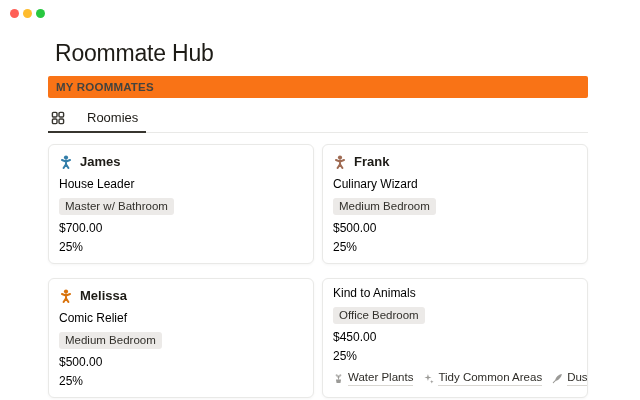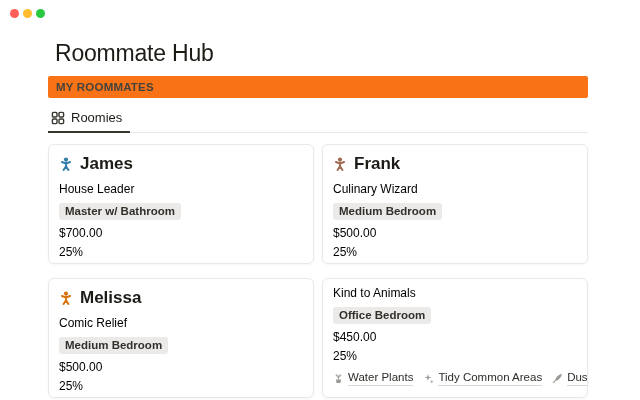--- a/index.html
+++ b/index.html
@@ -11,36 +11,36 @@
   
   .traffic{position:absolute;top:9px;left:10px;display:flex;gap:4px;}
   .light{width:9px;height:9px;border-radius:50%;}
   
   .content{position:absolute;top:40px;left:48px;width:540px;}
   .page-title{font-size:23px;line-height:26px;font-weight:400;margin:0 0 10px 7px;letter-spacing:-0.2px;color:#1d1b16;}
   .section-bar{background:#f97316;height:22px;display:flex;align-items:center;padding:0 8px;box-sizing:border-box;border-radius:2px;}
   .section-bar span{font-size:11.5px;font-weight:700;color:#45433e;letter-spacing:0.2px;}
   
   .tabs{display:flex;border-bottom:1px solid #e9e9e7;margin-top:5px;}
-  .tab{display:flex;align-items:center;gap:6px;padding:7px 8px 6px 3px;font-size:13px;font-weight:500;color:#1d1b16;
+  .tab{display:flex;align-items:center;gap:22px;padding:7px 8px 6px 3px;font-size:13px;font-weight:500;color:#1d1b16;
        border-bottom:2px solid #37352f;margin-bottom:-1px;cursor:pointer;}
   .tab .ticon{width:14px;height:14px;color:#37352f;}
   
   .grid{display:grid;grid-template-columns:266px 266px;column-gap:8px;row-gap:14px;padding-top:11px;}
   .card{
     background:#fff;border:1px solid #e9e9e7;border-radius:6px;box-sizing:border-box;
     height:120px;padding:7px 10px 8px 10px;overflow:hidden;cursor:pointer;
     box-shadow:0 1px 3px rgba(15,15,15,0.04);
   }
   .card-head{display:flex;align-items:center;gap:7px;margin:2px 0 8px 0;}
   .person{width:14px;height:14px;flex:0 0 auto;}
-  .card-name{font-size:17px;font-weight:600;color:#1d1b16;}
+  .card-name{font-size:13px;font-weight:600;color:#1d1b16;}
   .prop{font-size:12px;line-height:14px;margin-bottom:5px;color:#000000;white-space:nowrap;}
   .tagrow{margin-bottom:6px;}
-  .tag{display:inline-block;background:#eceae8;border-radius:3px;padding:2px 6px;font-size:11.5px;line-height:13px;color:#32302b;font-weight:bold;}
+  .tag{display:inline-block;background:#eceae8;border-radius:3px;padding:2px 6px;font-size:11.5px;line-height:13px;color:#32302b;}
   .tasks{display:flex;align-items:center;gap:10px;white-space:nowrap;margin-top:7px;}
   .task{display:inline-flex;align-items:center;gap:4px;cursor:pointer;}
   .task .ticon{width:11px;height:11px;color:#9b9a97;flex:0 0 auto;}
   .task-label{font-size:11.5px;line-height:14px;color:#2f2d28;border-bottom:1px solid #d9d7d2;padding-bottom:1px;}
   svg{display:block;}
 </style>
 </head>
 <body>
 
 <svg width="0" height="0" style="position:absolute" aria-hidden="true">

